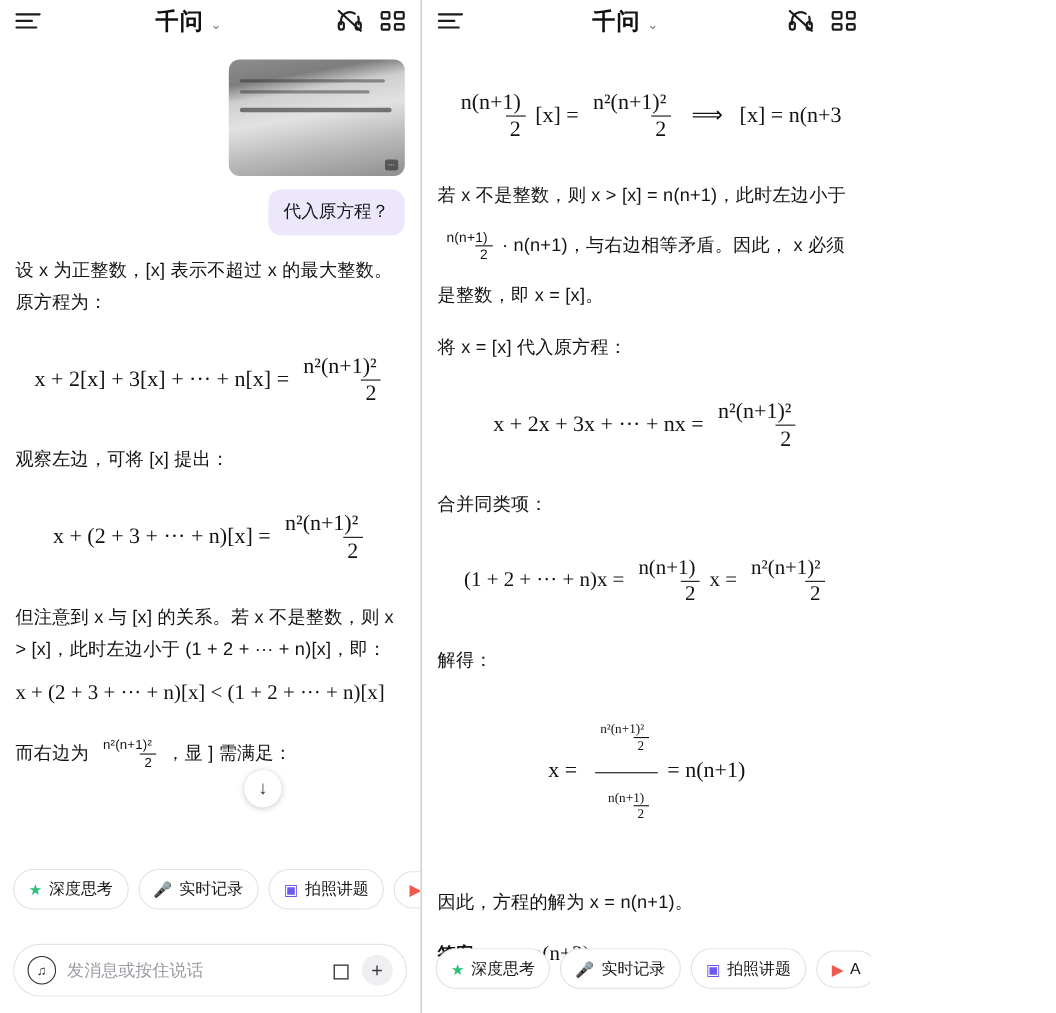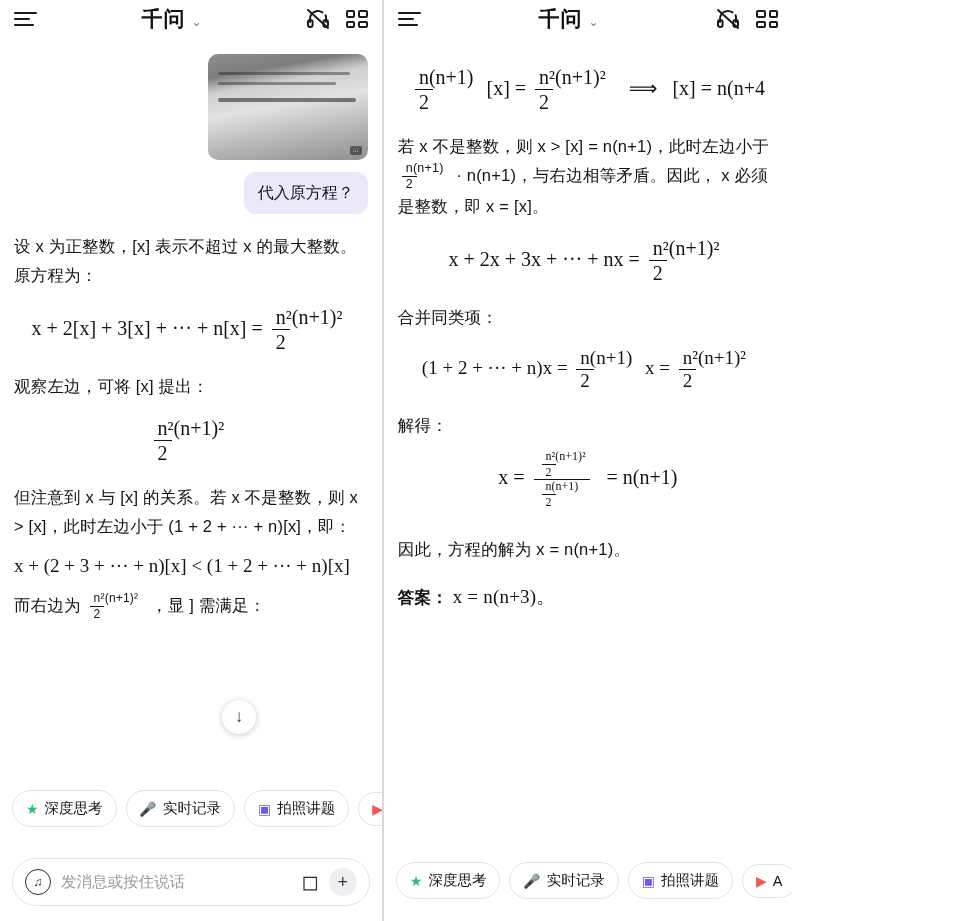--- a/index.html
+++ b/index.html
@@ -111,22 +111,22 @@
     font-size: 20px;
     color: #121316;
   }
   .math-left {
     margin: 14px 0 6px;
     font-family: "Liberation Serif", serif;
     font-size: 19px;
     color: #121316;
   }
   .frac {
-    display: inline-flex; flex-direction: column; align-items: flex-start;
-    vertical-align: middle; margin: 0 4px;
+    display: inline-flex; flex-direction: column; align-items: flex-end;
+    vertical-align: middle; margin: 16px 4px;
   }
   .frac .num { padding: 0 4px; line-height: 1.15; }
   .frac .den { padding: 0 4px; border-top: 1.4px solid #121316; line-height: 1.2; }
   .sm { font-size: .62em; }
 
   
   .scroll-btn {
     position: absolute;
     left: 222px; top: 700px;
     width: 34px; height: 34px;
@@ -244,20 +244,21 @@
         <span>x + 2[x] + 3[x] + ··· + n[x] =</span>
         <span class="frac">
           <span class="num">n²(n+1)²</span>
           <span class="den">2</span>
         </span>
       </div>
 
       <div class="para">观察左边，可将 [x] 提出：</div>
 
       <div class="math-block">
+        <span>x + (2 + 3 + ··· + n)[x] =</span>
         <span class="frac">
           <span class="num">n²(n+1)²</span>
           <span class="den">2</span>
         </span>
       </div>
 
       <div class="para">但注意到 x 与 [x] 的关系。若 x 不是整数，则 x &gt; [x]，此时左边小于 (1 + 2 + ··· + n)[x]，即：</div>
 
       <div class="math-left">x + (2 + 3 + ··· + n)[x] &lt; (1 + 2 + ··· + n)[x]</div>
 
@@ -344,32 +345,33 @@
         <span class="frac">
           <span class="num">n(n+1)</span>
           <span class="den">2</span>
         </span>
         <span>[x] =</span>
         <span class="frac">
           <span class="num">n²(n+1)²</span>
           <span class="den">2</span>
         </span>
         <span style="margin:0 10px">⟹</span>
-        <span>[x] = n(n+4</span>
+        <span>[x] = n(n+3</span>
       </div>
 
       <div class="para">
         <span>若 x 不是整数，则 x &gt; [x] = n(n+1)，此时左边小于</span>
         <span class="frac" style="font-size:12.5px">
           <span class="num">n(n+1)</span>
           <span class="den">2</span>
         </span>
         <span>· n(n+1)，与右边相等矛盾。因此， x 必须是整数，即 x = [x]。</span>
       </div>
 
+      <div class="para">将 x = [x] 代入原方程：</div>
 
       <div class="math-block">
         <span>x + 2x + 3x + ··· + nx =</span>
         <span class="frac">
           <span class="num">n²(n+1)²</span>
           <span class="den">2</span>
         </span>
       </div>
 
       <div class="para">合并同类项：</div>

